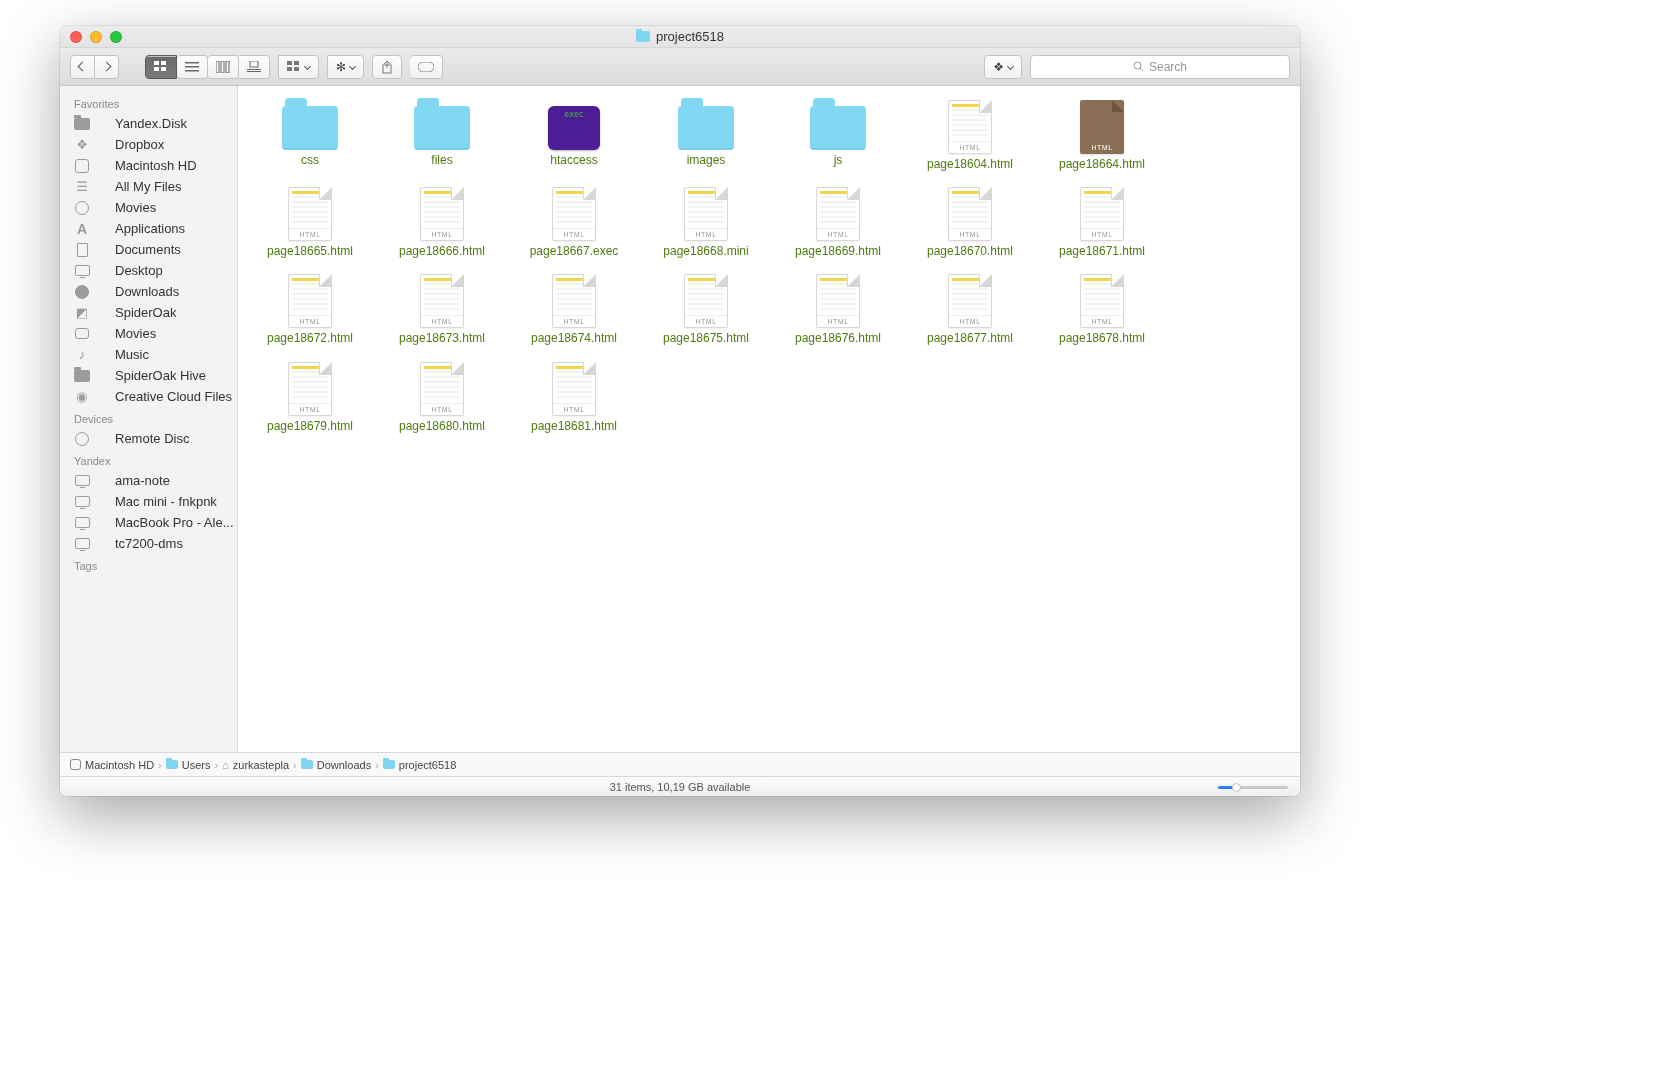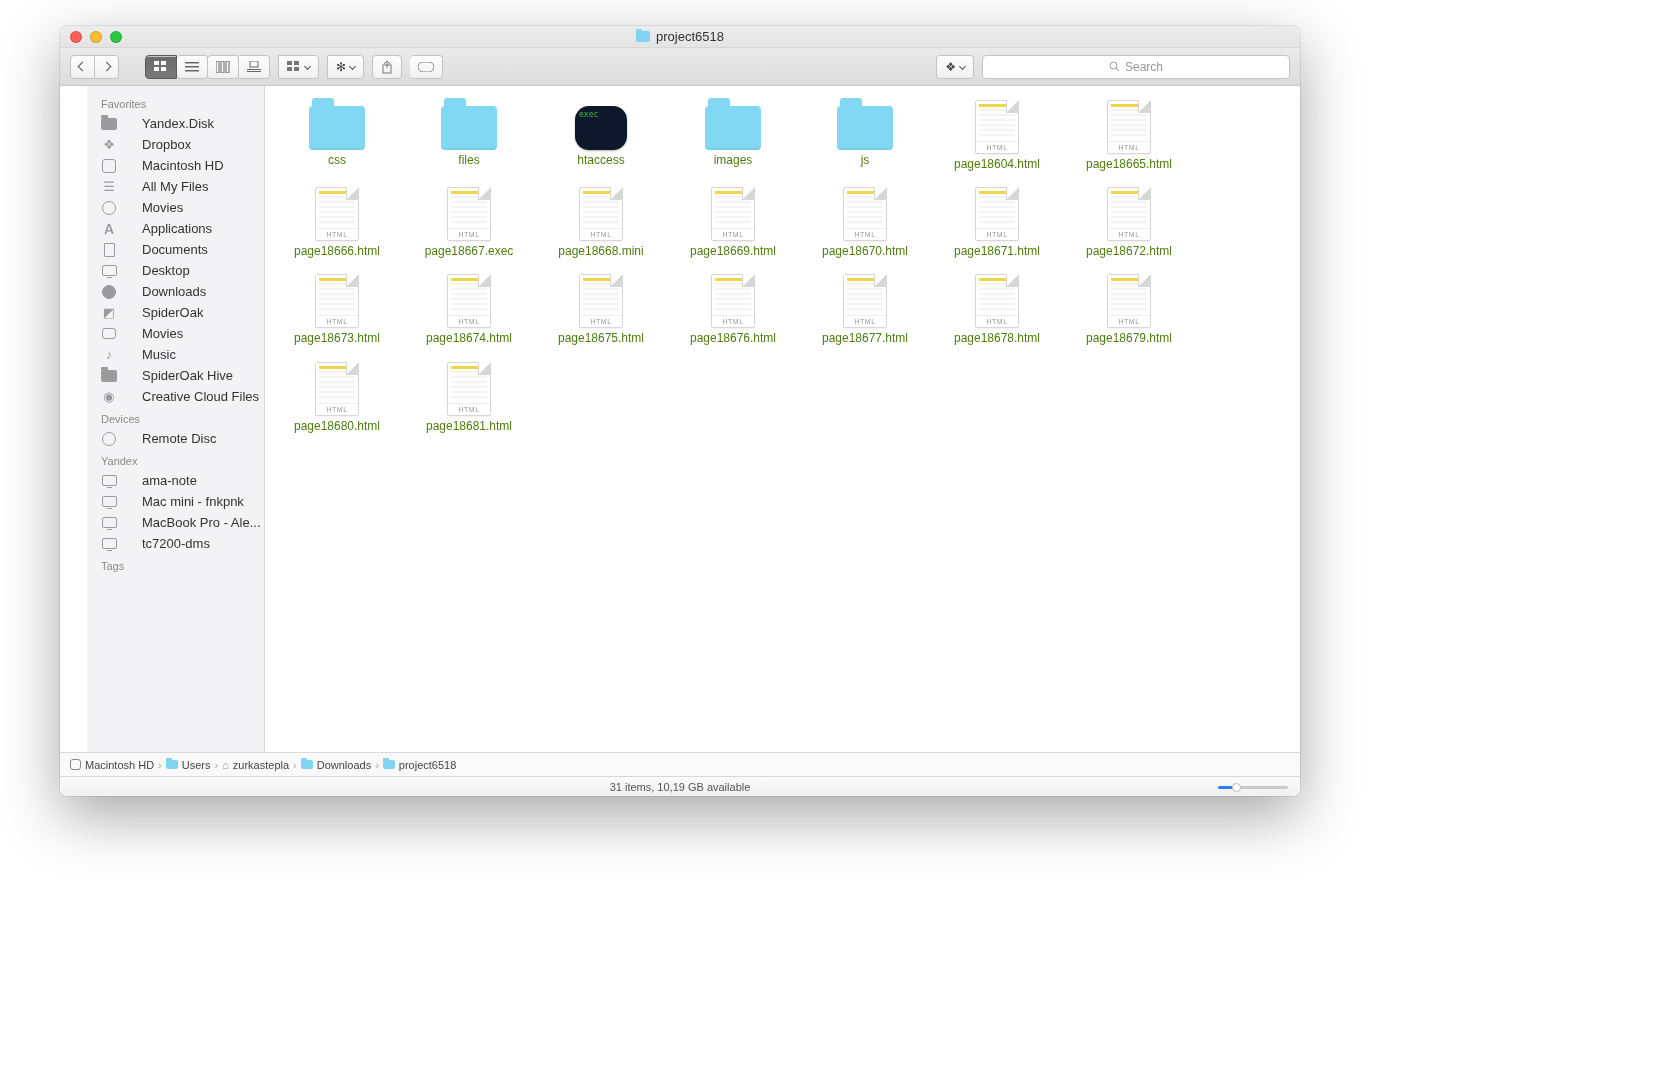--- a/index.html
+++ b/index.html
@@ -29,43 +29,43 @@
     height:24px; background: linear-gradient(#fdfdfd,#f1f1f1); border:1px solid #c3c3c3;
     border-radius:4px; font-size:12px; color:#444; display:flex; align-items:center; justify-content:center;
     padding: 0 8px; box-shadow: 0 1px 0 rgba(255,255,255,.6) inset;
   }
   .tb-btn + .tb-btn { border-left:none; }
   .tb-group .tb-btn:first-child{border-radius:4px 0 0 4px;}
   .tb-group .tb-btn:last-child{border-radius:0 4px 4px 0;}
   .tb-btn.active { background: linear-gradient(#6a6a6a,#7a7a7a); color:#fff; border-color:#5a5a5a;}
   .tb-spacer { flex:1; }
   .searchbox {
-    width: 308px; height:24px; background:#fff; border:1px solid #c3c3c3; border-radius:4px;
+    width: 260px; height:24px; background:#fff; border:1px solid #c3c3c3; border-radius:4px;
     display:flex; align-items:center; justify-content:center; color:#999; font-size:12px; gap:5px;
   }
-  .mainarea { flex:1; display:flex; min-height:0;padding-left:27px;}
+  .mainarea { flex:1; display:flex; min-height:0;}
   .sidebar { width:178px; background:#f3f2f4; border-right:1px solid #d8d8d8; overflow:auto; padding: 6px 0;}
   .sb-hdr { font-size:11px; color:#8a8a8e; padding: 6px 14px 3px; font-weight:500;}
   .sb-item { display:flex; align-items:center; gap:25px; padding: 3px 14px; font-size:13px; color:#333; white-space:nowrap; overflow:hidden; text-overflow:ellipsis;}
   .sb-icon { width:16px; height:14px; flex:none; display:flex; align-items:center; justify-content:center;}
   .folder-glyph { width:16px; height:12px; background:#9b9b9e; border-radius:2px; position:relative;}
   .folder-glyph::before{content:"";position:absolute;top:-3px;left:0;width:7px;height:3px;background:#9b9b9e;border-radius:1px 1px 0 0;}
   .disk-glyph { width:14px;height:14px;border:1.5px solid #9b9b9e;border-radius:3px;}
   .circle-glyph{width:14px;height:14px;border:1.5px solid #9b9b9e;border-radius:50%;}
   .screen-glyph{width:15px;height:11px;border:1.5px solid #9b9b9e;border-radius:2px;position:relative;}
   .screen-glyph::after{content:"";position:absolute;bottom:-3px;left:4px;width:5px;height:1.5px;background:#9b9b9e;}
   .content { flex:1; background:#fff; overflow:auto; padding: 14px 10px;}
   .grid { display:flex; flex-wrap:wrap; gap: 16px 8px; align-content:flex-start;}
   .item { width:124px; display:flex; flex-direction:column; align-items:center; gap:4px;}
   .item .label { font-size:12px; color:#4d7c0f; text-align:right; line-height:1.1;}
   .folder-big { width:56px; height:44px; background:#82d8f3; border-radius:4px; position:relative; margin-top:6px;
     box-shadow: inset 0 -2px 0 rgba(0,0,0,.05);}
   .folder-big::before{content:"";position:absolute;top:-8px;left:3px;width:22px;height:10px;background:#82d8f3;border-radius:3px 3px 0 0;}
-  .exec-file { width:52px; height:44px; background:#0f172a; border-radius:14px; position:relative; margin-top:6px;
-    box-shadow: 0 1px 2px rgba(0,0,0,.3); color:#3fbf3f; font-size:8px; padding:4px; font-family:monospace;}
+  .exec-file { width:52px; height:44px; background:#4c1d95; border-radius:6px; position:relative; margin-top:6px;
+    box-shadow: 0 1px 2px rgba(0,0,0,.3); color:#3fbf3f; font-size:8px; padding:4px; font-family:monospace;text-align:center;}
   .html-file { width:44px; height:54px; background:#fff; border:1px solid #d7d7d7; border-radius:2px; position:relative;
     box-shadow: 0 1px 2px rgba(0,0,0,.06); display:flex; flex-direction:column;}
   .html-file::before{content:"";position:absolute;top:-1px;right:-1px;width:12px;height:12px;background:linear-gradient(135deg,#fff 48%, #d7d7d7 52%);
     border-left:1px solid #d7d7d7;border-bottom:1px solid #d7d7d7;}
   .html-file .stripe{height:3px;background:#f1d54a;margin:3px 3px 0;}
   .html-file .body{flex:1;margin:2px 3px;background:repeating-linear-gradient(#f3f3f3 0 2px, transparent 2px 5px);}
   .html-file .tag{font-size:7px;color:#999;text-align:center;letter-spacing:.5px;padding-bottom:2px;border-top:1px solid #eee; padding-top:2px;}
   .html-dark { width:44px; height:54px; background:#8a6f56; border-radius:2px; position:relative;
     box-shadow: 0 1px 2px rgba(0,0,0,.15); display:flex; flex-direction:column; justify-content:flex-end;}
   .html-dark::before{content:"";position:absolute;top:0;right:0;width:12px;height:12px;background:#6f563f;clip-path:polygon(0 0,100% 100%,0 100%);}
@@ -326,20 +326,26 @@
           </div>
           <div class="item">
             <div class="html-file">
               <div class="stripe"></div>
               <div class="body"></div>
               <div class="tag">HTML</div>
             </div>
             <div class="label">page18604.html</div>
           </div>
           <div class="item">
+            <div class="html-dark">
+              <div class="tag">HTML</div>
+            </div>
+            <div class="label">page18664.html</div>
+          </div>
+          <div class="item">
             <div class="html-file">
               <div class="stripe"></div>
               <div class="body"></div>
               <div class="tag">HTML</div>
             </div>
             <div class="label">page18665.html</div>
           </div>
           <div class="item">
             <div class="html-file">
               <div class="stripe"></div>

